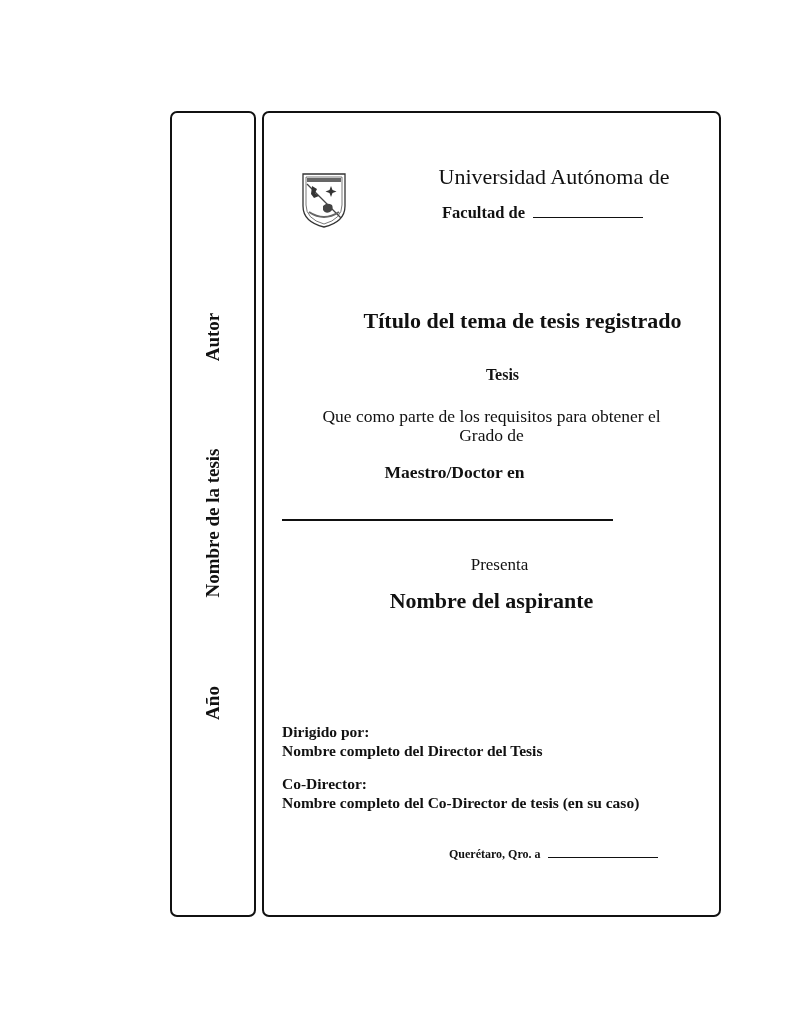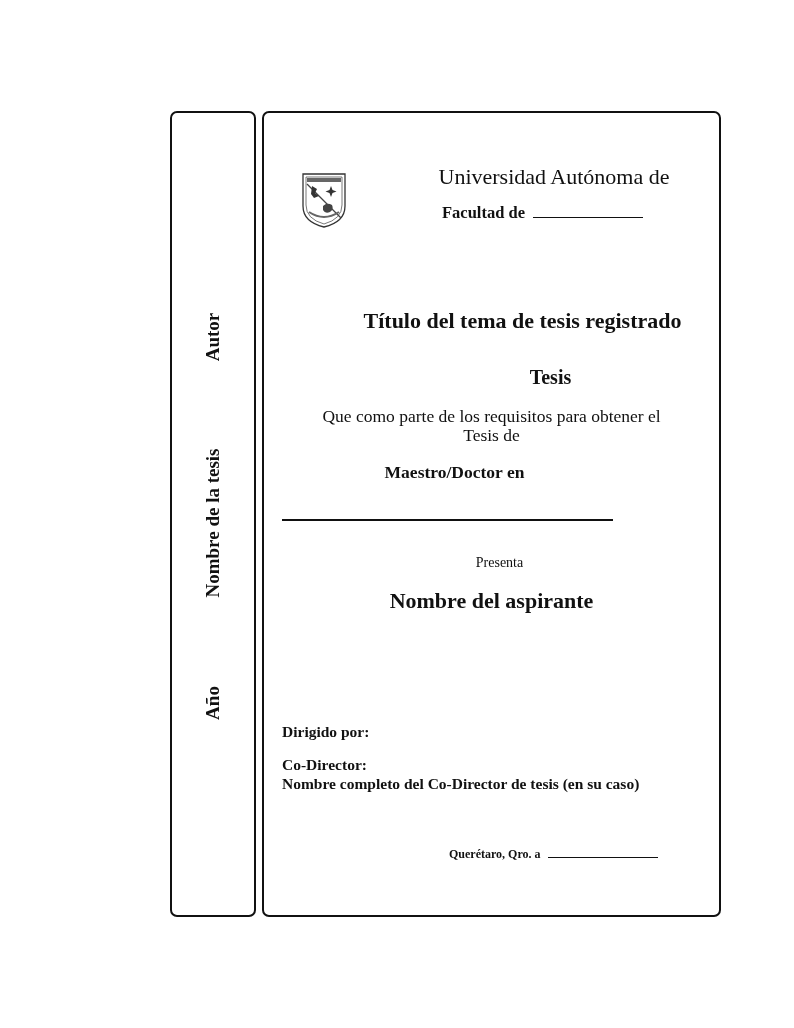--- a/index.html
+++ b/index.html
@@ -40,34 +40,35 @@
 
 <div class="abs serif center" style="left:400px; width:308px; top:167px; font-size:22px; line-height:20px;">
   <div>Universidad Autónoma de</div>
 </div>
 <div class="abs serif bold" style="left:442px; top:203px; font-size:16.5px;">
   <span>Facultad de</span>
   <span class="uline" style="width:110px; margin-left:4px;"></span>
 </div>
 
 <div class="abs serif bold center" style="left:264px; width:517px; top:308px; font-size:22px;">Título del tema de tesis registrado</div>
-<div class="abs serif bold center" style="left:264px; width:477px; top:366px; font-size:20px;padding-left:48px;">Tesis</div>
+<div class="abs serif bold center" style="left:264px; width:477px; top:366px; font-size:16px;">Tesis</div>
 <div class="abs serif center" style="left:264px; width:455px; top:407px; font-size:17.5px; line-height:19px;text-align:center;">
   <div>Que como parte de los requisitos para obtener el</div>
-  <div>Tesis de</div>
+  <div>Grado de</div>
 </div>
 <div class="abs serif bold center" style="left:264px; width:381px; top:462px; font-size:17.5px;">Maestro/Doctor en</div>
 
 <div class="abs" style="left:282px; top:519px; width:331px; height:0; border-top:2px solid #111;"></div>
 
-<div class="abs serif center" style="left:264px; width:471px; top:555px; font-size:14px;">Presenta</div>
+<div class="abs serif center" style="left:264px; width:471px; top:555px; font-size:17px;">Presenta</div>
 <div class="abs serif bold center" style="left:264px; width:455px; top:588px; font-size:22px;">Nombre del aspirante</div>
 
 <div class="abs serif bold" style="left:282px; top:722px; font-size:15.5px; line-height:19px;">
   <div>Dirigido por:</div>
+  <div>Nombre completo del Director del Tesis</div>
   <div style="height:14px;"></div>
   <div>Co-Director:</div>
   <div>Nombre completo del Co-Director de tesis (en su caso)</div>
 </div>
 
 <div class="abs serif bold" style="left:449px; top:847px; font-size:12px;">
   <span>Querétaro, Qro. a</span>
   <span class="uline" style="width:110px; margin-left:4px;"></span>
 </div>
 

